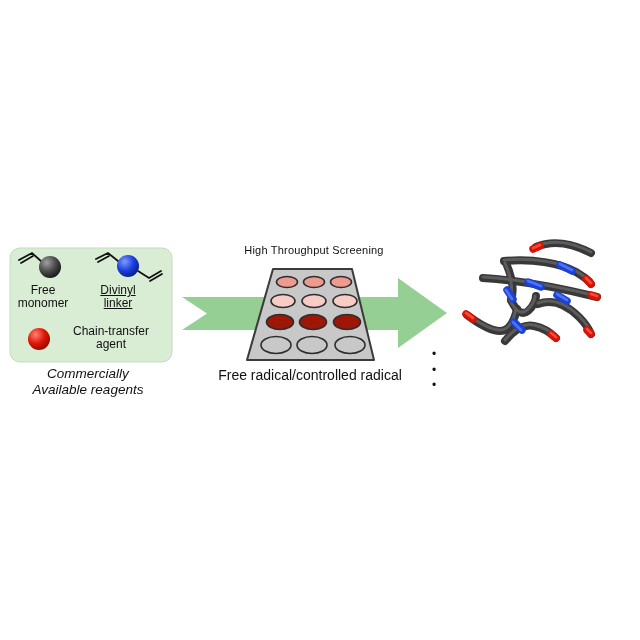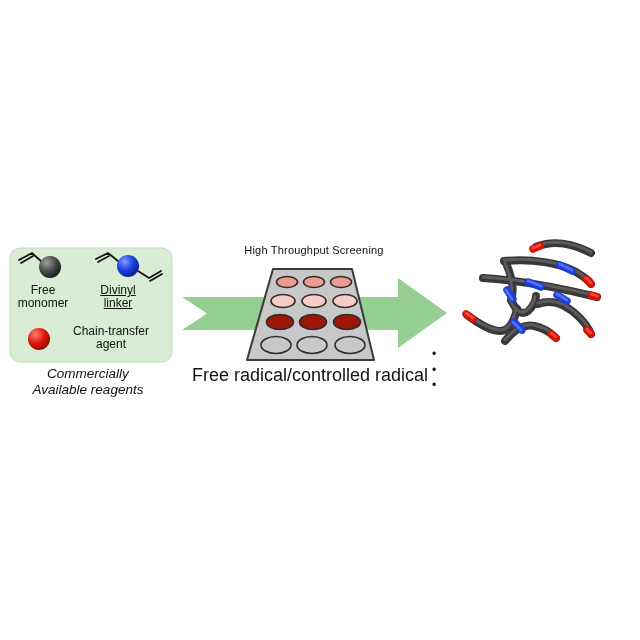--- a/index.html
+++ b/index.html
@@ -8,21 +8,21 @@
     font-family:"Liberation Sans", sans-serif;color:#111;overflow:hidden;
   }
   .abs{position:absolute;}
   .panel{
     left:10px;top:248px;width:162px;height:114px;
     border-radius:10px;z-index:1;
   }
   .gfx{left:0;top:0;width:640px;height:640px;z-index:2;pointer-events:none;}
   .txt{z-index:3;text-align:center;}
   .title{left:194px;top:244px;width:240px;font-size:11px;letter-spacing:.2px;}
-  .plate-caption{left:190px;top:367px;width:240px;font-size:18px;line-height:16px;}
+  .plate-caption{left:190px;top:367px;width:240px;font-size:14px;line-height:16px;}
   .reagent-label{font-size:12px;line-height:13px;}
   .lab-vinyl{left:4px;top:284px;width:78px;}
   .lab-divinyl{left:79px;top:284px;width:78px;text-decoration:underline;}
   .lab-cta{left:60px;top:325px;width:102px;}
   .panel-caption{left:6px;top:366px;width:164px;font-style:italic;font-size:13.5px;line-height:16px;}
   .bullets{left:430px;top:347px;width:205px;z-index:3;font-style:italic;font-size:13.5px;line-height:15.5px;text-align:left;}
   .bullet-row{display:flex;align-items:flex-start;}
   .bullet-marker{width:16px;flex:0 0 16px;font-style:normal;font-size:12px;line-height:15.5px;text-align:left;padding-left:2px;}
 </style>
 </head>

